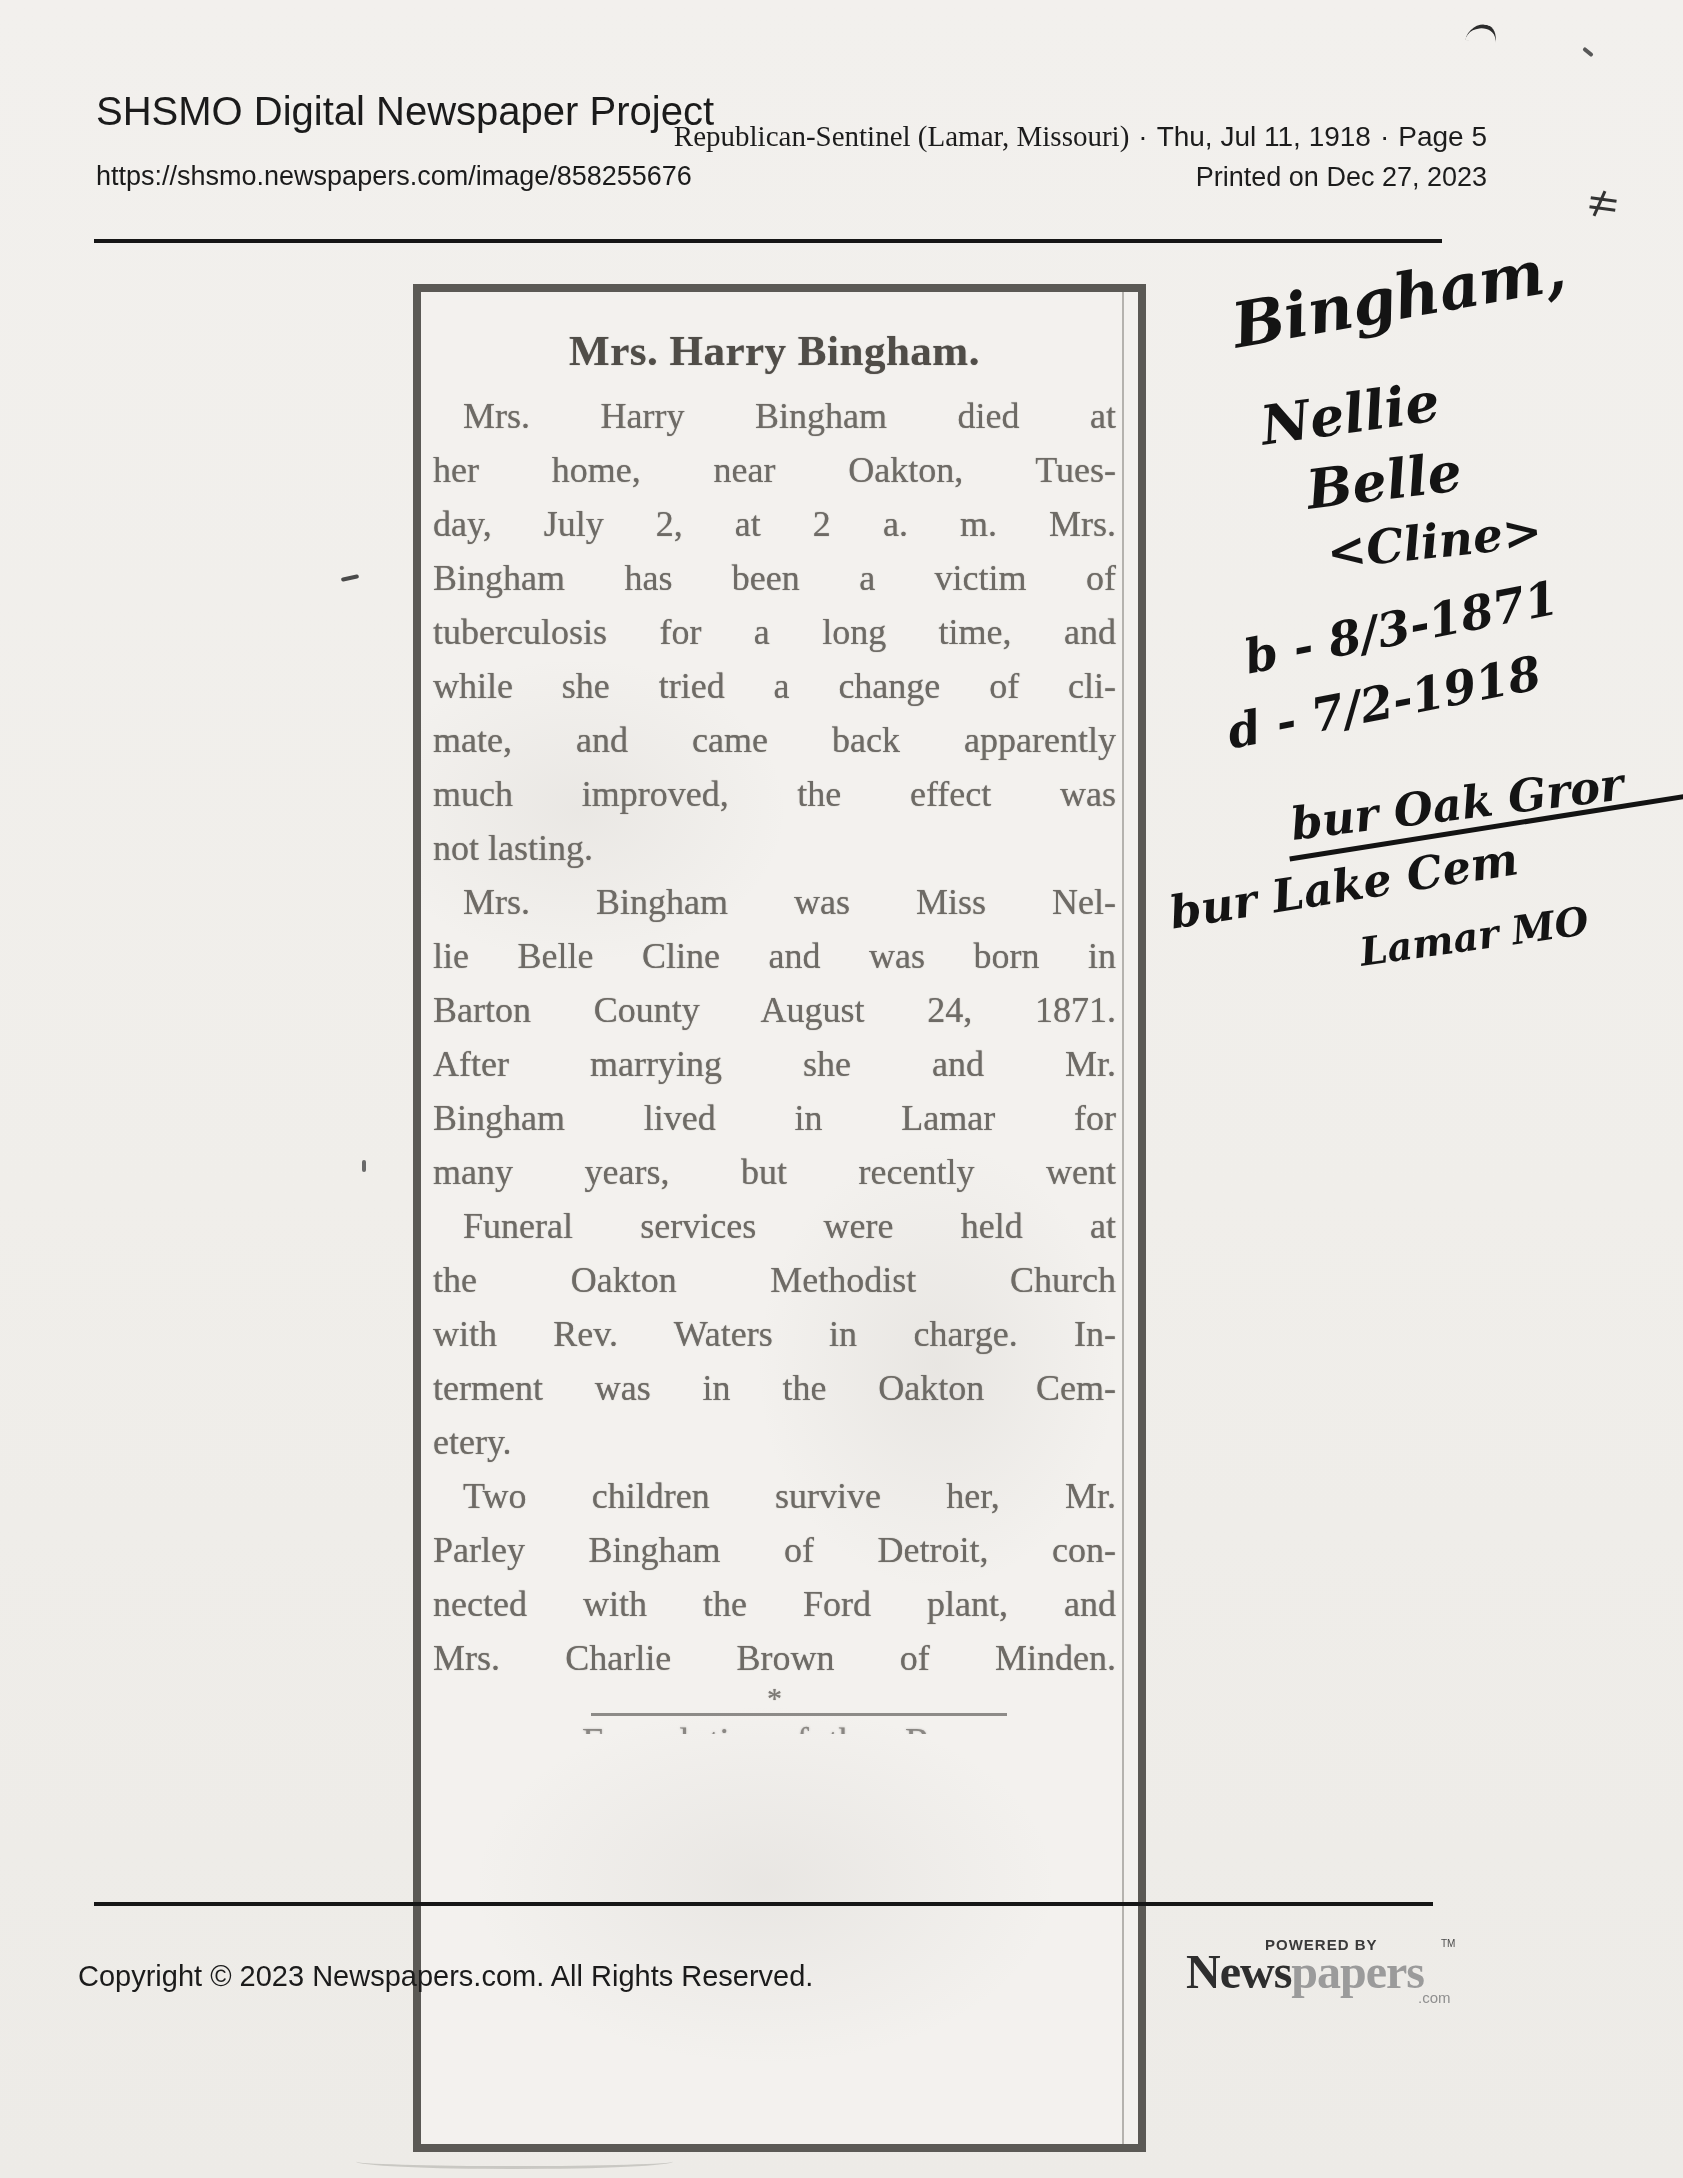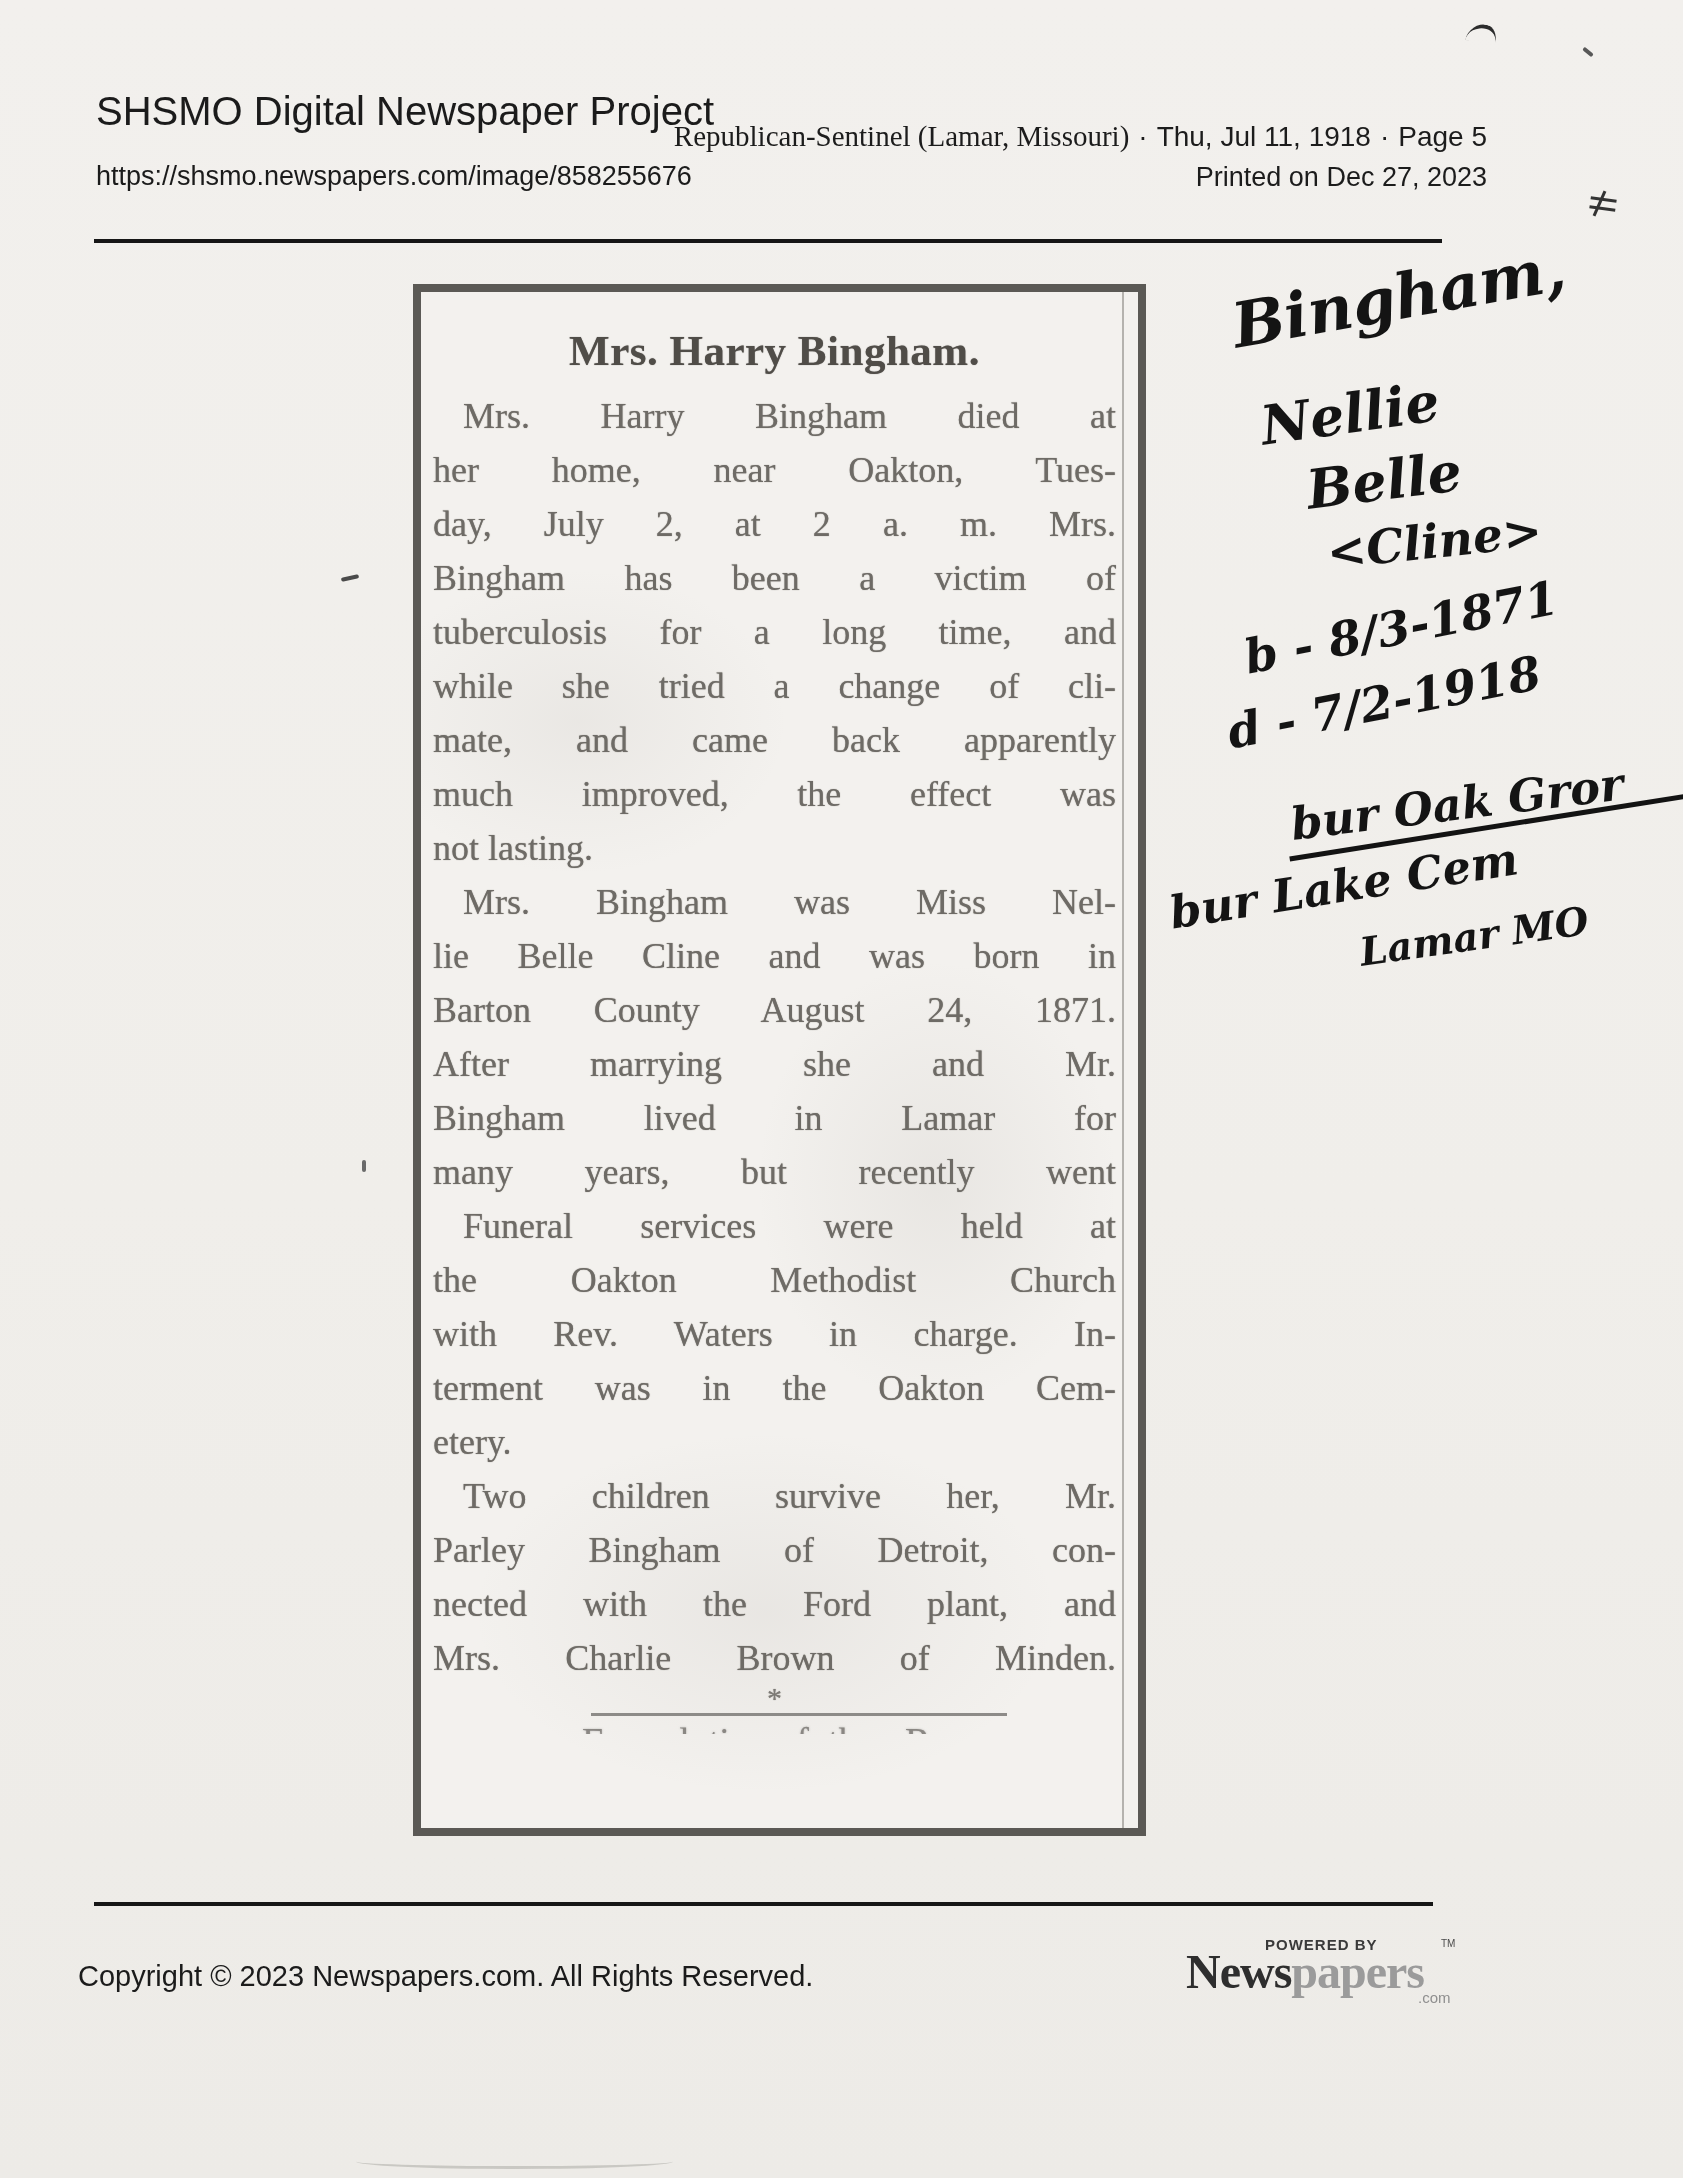--- a/index.html
+++ b/index.html
@@ -13,21 +13,21 @@
   .src-url{position:absolute;left:96px;top:161px;font-size:27px;color:#1b1b1b;}
   .pub-line{position:absolute;top:120px;right:214px;white-space:nowrap;color:#1c1c1c;font-size:28px;}
   .pub-name{font-family:"Liberation Serif",serif;font-size:29px;}
   .sep{margin:0 9px;font-family:"Liberation Sans",sans-serif;}
   .printed{position:absolute;top:162px;right:214px;font-size:27px;color:#1c1c1c;}
   .rule{position:absolute;left:94px;width:1348px;height:4px;background:#161616;}
   .rule-top{top:239px;}
   .rule-bottom{top:1902px;width:1339px;}
 
   
-  .clipping{position:absolute;left:413px;top:284px;width:733px;height:1552px;box-sizing:border-box;
+  .clipping{position:absolute;left:413px;top:284px;width:733px;height:1868px;box-sizing:border-box;
         border:8px solid #5b5955;
         background:
           radial-gradient(ellipse 297px 218px at 22% 28%, rgba(168,163,156,.12), transparent 70%),
           radial-gradient(ellipse 257px 317px at 72% 58%, rgba(168,163,156,.14), transparent 70%),
           radial-gradient(ellipse 416px 257px at 48% 86%, rgba(158,153,147,.12), transparent 70%),
           #f3f1ee;}
   .clip-inner{position:absolute;inset:0;overflow:hidden;}
   .col-rule{position:absolute;top:0;bottom:0;right:14px;width:2px;background:#b5b2ae;}
   .clip-headline{position:absolute;left:12px;top:34px;width:683px;text-align:center;
         font-family:"Liberation Serif",serif;font-weight:bold;font-size:43px;color:#504d48;

